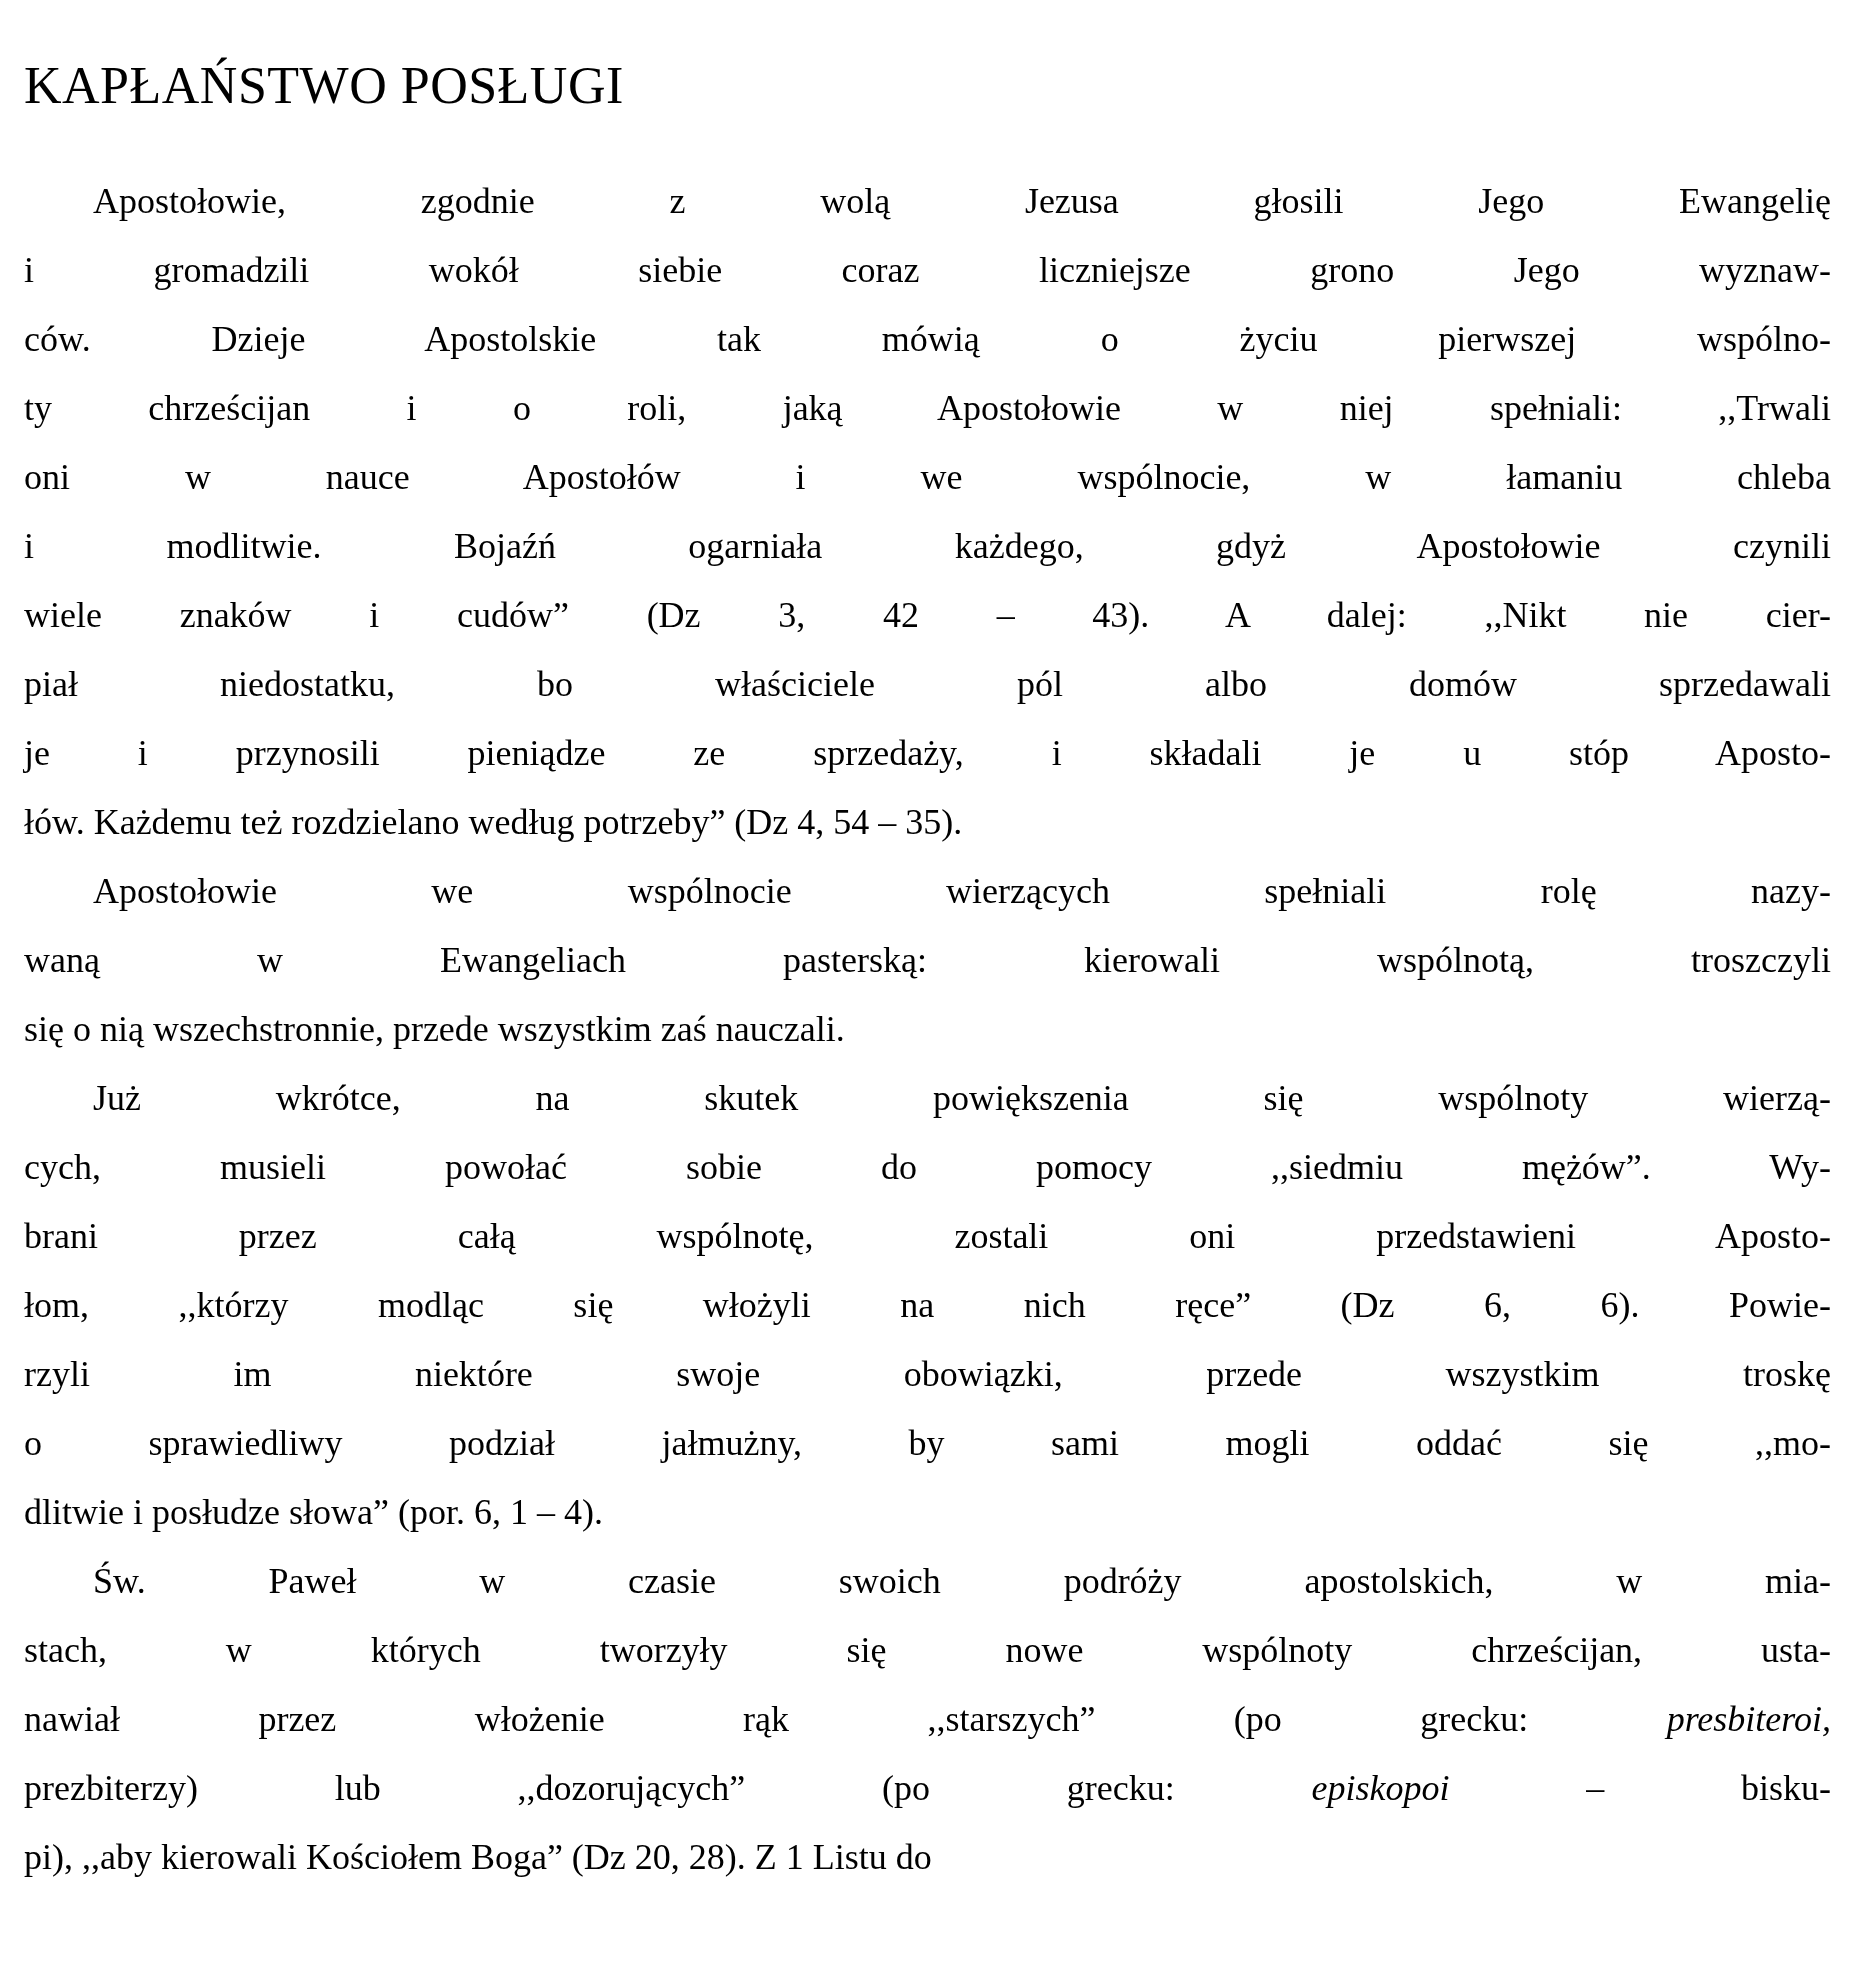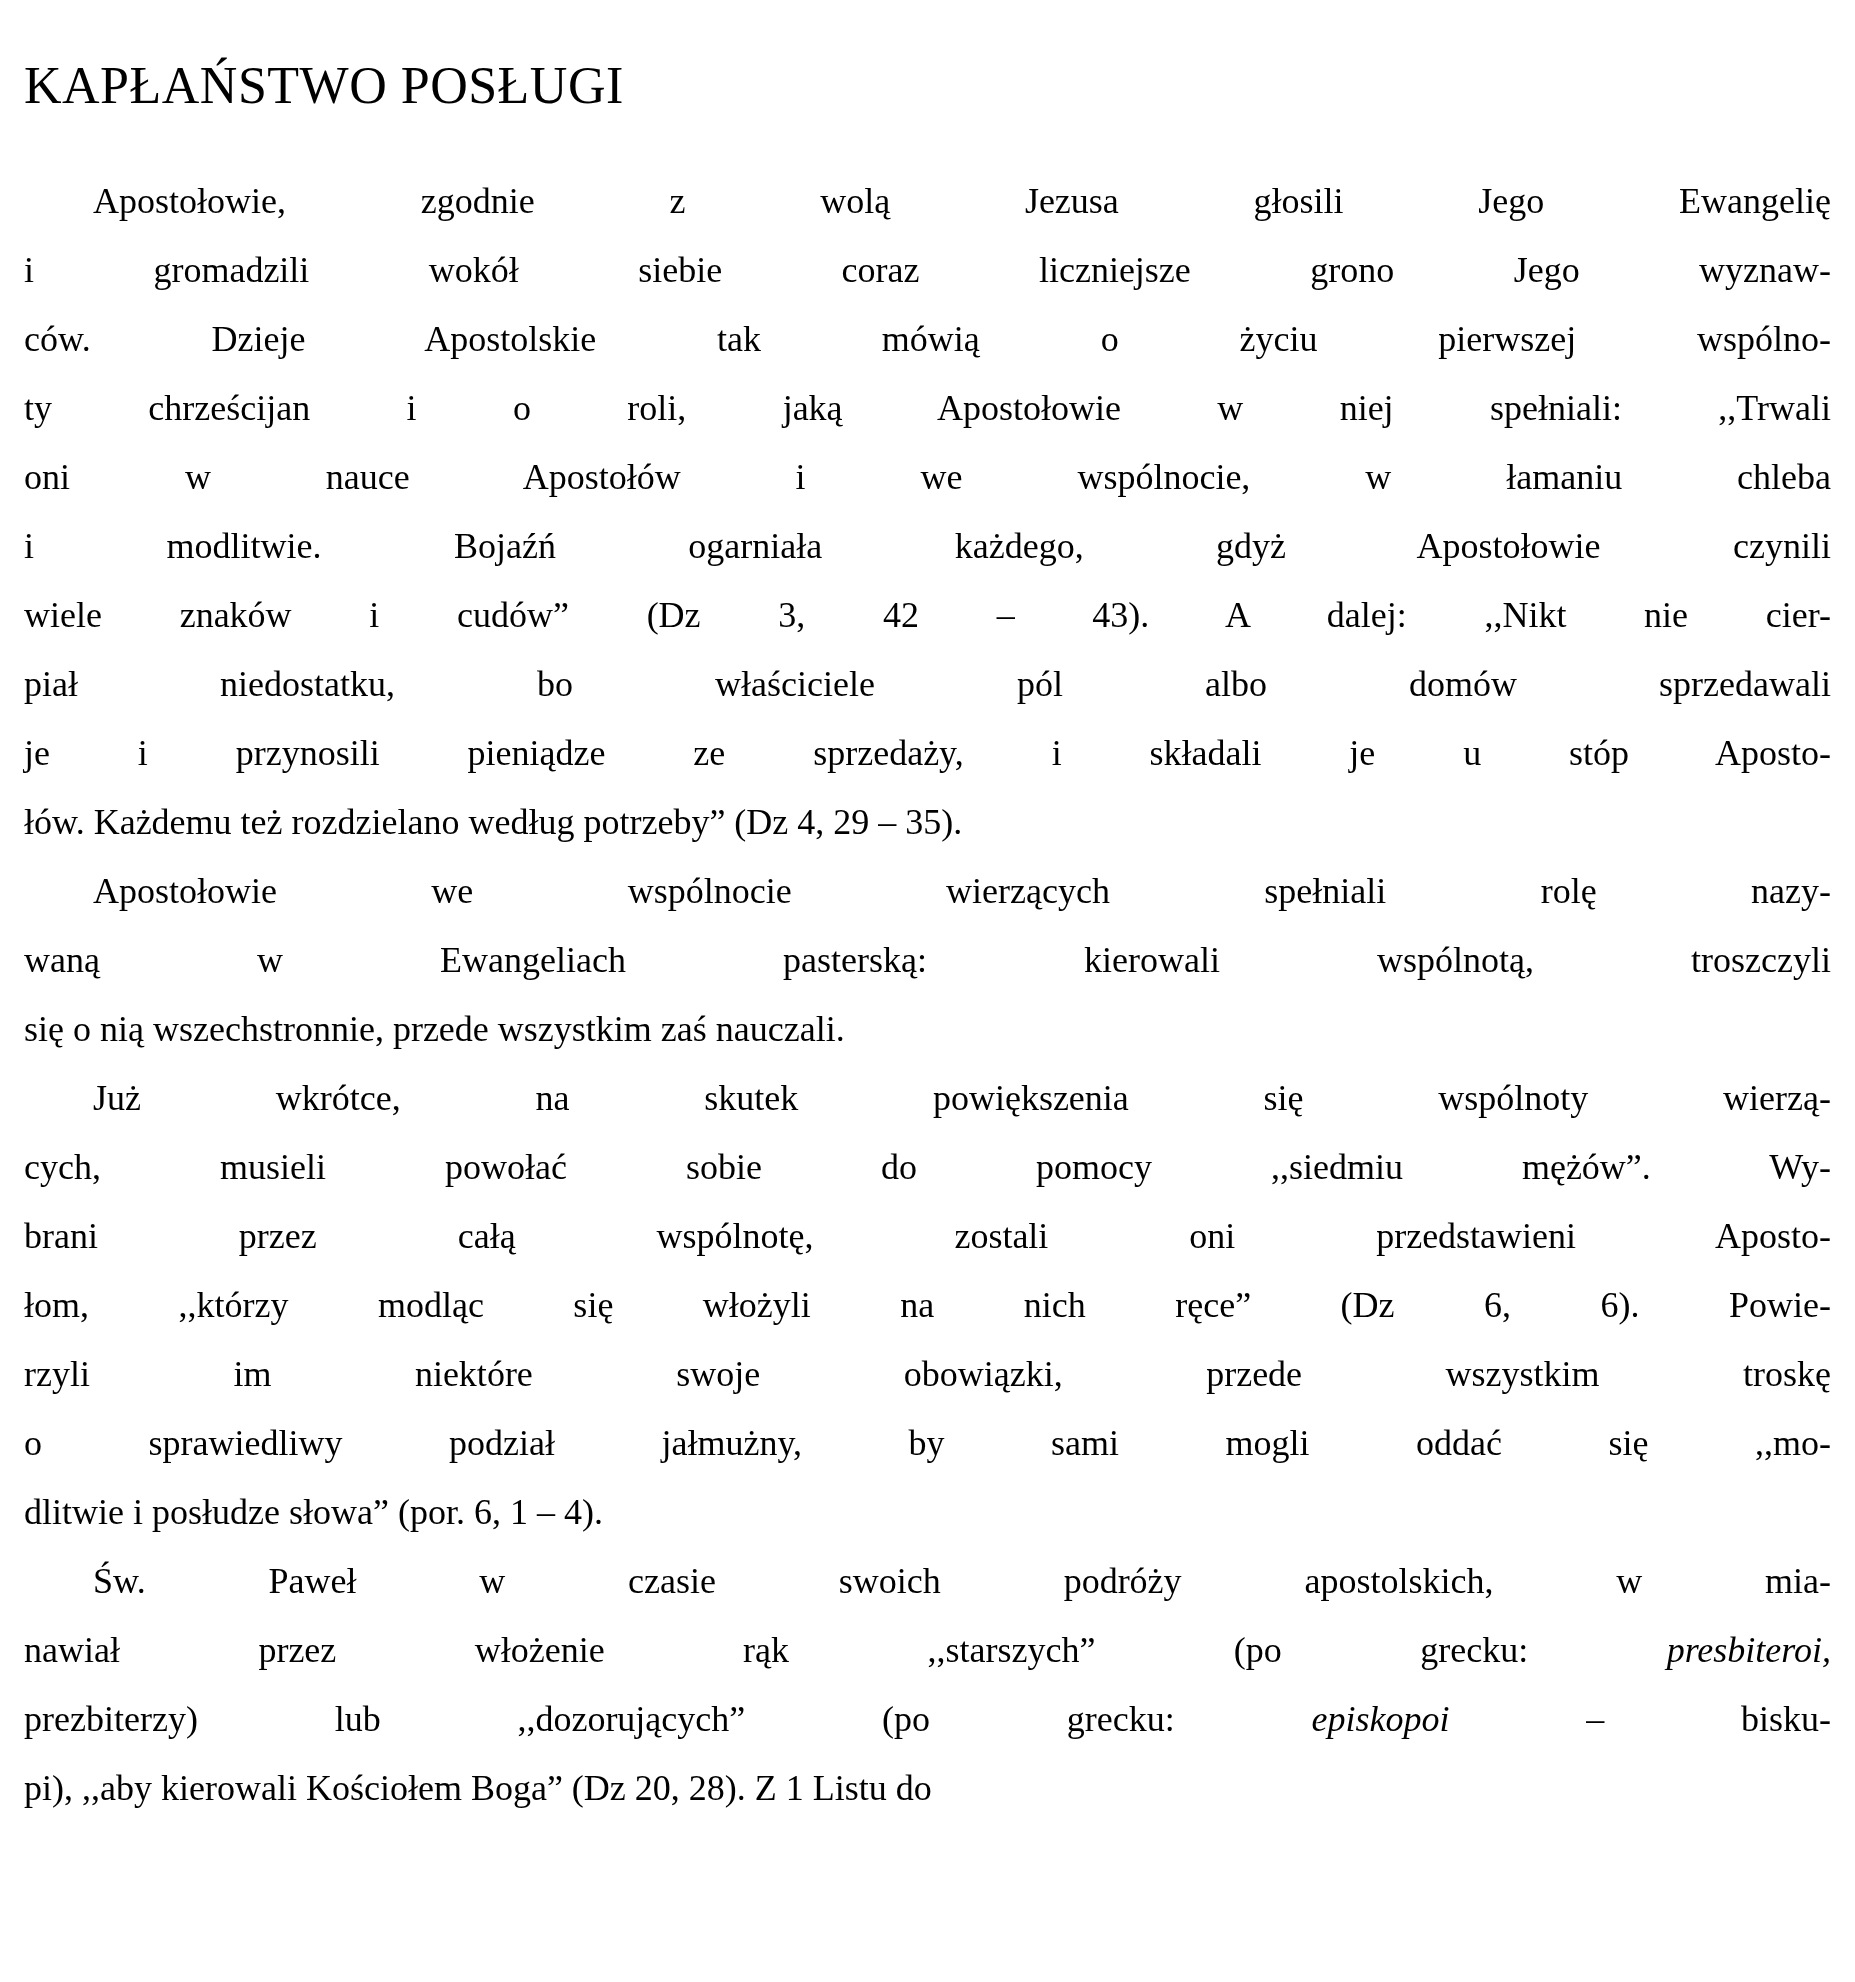--- a/index.html
+++ b/index.html
@@ -87,38 +87,39 @@
       <div class="para">
         <div class="ln indent">Apostołowie, zgodnie z wolą Jezusa głosili Jego Ewangelię</div>
         <div class="ln">i gromadzili wokół siebie coraz liczniejsze grono Jego wyznaw-</div>
         <div class="ln">ców. Dzieje Apostolskie tak mówią o życiu pierwszej wspólno-</div>
         <div class="ln">ty chrześcijan i o roli, jaką Apostołowie w niej spełniali: ,,Trwali</div>
         <div class="ln">oni w nauce Apostołów i we wspólnocie, w łamaniu chleba</div>
         <div class="ln">i modlitwie. Bojaźń ogarniała każdego, gdyż Apostołowie czynili</div>
         <div class="ln">wiele znaków i cudów” (Dz 3, 42 – 43). A dalej: ,,Nikt nie cier-</div>
         <div class="ln">piał niedostatku, bo właściciele pól albo domów sprzedawali</div>
         <div class="ln">je i przynosili pieniądze ze sprzedaży, i składali je u stóp Aposto-</div>
-        <div class="ln last">łów. Każdemu też rozdzielano według potrzeby” (Dz 4, 29 – 35).</div>
+        <div class="ln last">łów. Każdemu też rozdzielano według potrzeby” (Dz 4, 54 – 35).</div>
       </div>
       <div class="para">
         <div class="ln indent">Apostołowie we wspólnocie wierzących spełniali rolę nazy-</div>
         <div class="ln">waną w Ewangeliach pasterską: kierowali wspólnotą, troszczyli</div>
         <div class="ln last">się o nią wszechstronnie, przede wszystkim zaś nauczali.</div>
       </div>
       <div class="para">
         <div class="ln indent">Już wkrótce, na skutek powiększenia się wspólnoty wierzą-</div>
         <div class="ln">cych, musieli powołać sobie do pomocy ,,siedmiu mężów”. Wy-</div>
         <div class="ln">brani przez całą wspólnotę, zostali oni przedstawieni Aposto-</div>
         <div class="ln">łom, ,,którzy modląc się włożyli na nich ręce” (Dz 6, 6). Powie-</div>
         <div class="ln">rzyli im niektóre swoje obowiązki, przede wszystkim troskę</div>
         <div class="ln">o sprawiedliwy podział jałmużny, by sami mogli oddać się ,,mo-</div>
         <div class="ln last">dlitwie i posłudze słowa” (por. 6, 1 – 4).</div>
       </div>
       <div class="para">
         <div class="ln indent">Św. Paweł w czasie swoich podróży apostolskich, w mia-</div>
+        <div class="ln">stach, w których tworzyły się nowe wspólnoty chrześcijan, usta-</div>
         <div class="ln">nawiał przez włożenie rąk ,,starszych” (po grecku: <span class="it">presbiteroi,</span></div>
         <div class="ln">prezbiterzy) lub ,,dozorujących” (po grecku: <span class="it">episkopoi</span> – bisku-</div>
         <div class="ln last">pi), ,,aby kierowali Kościołem Boga” (Dz 20, 28). Z 1 Listu do</div>
       </div>
     </div>
 
 </div>
 
 
 </body></html>

